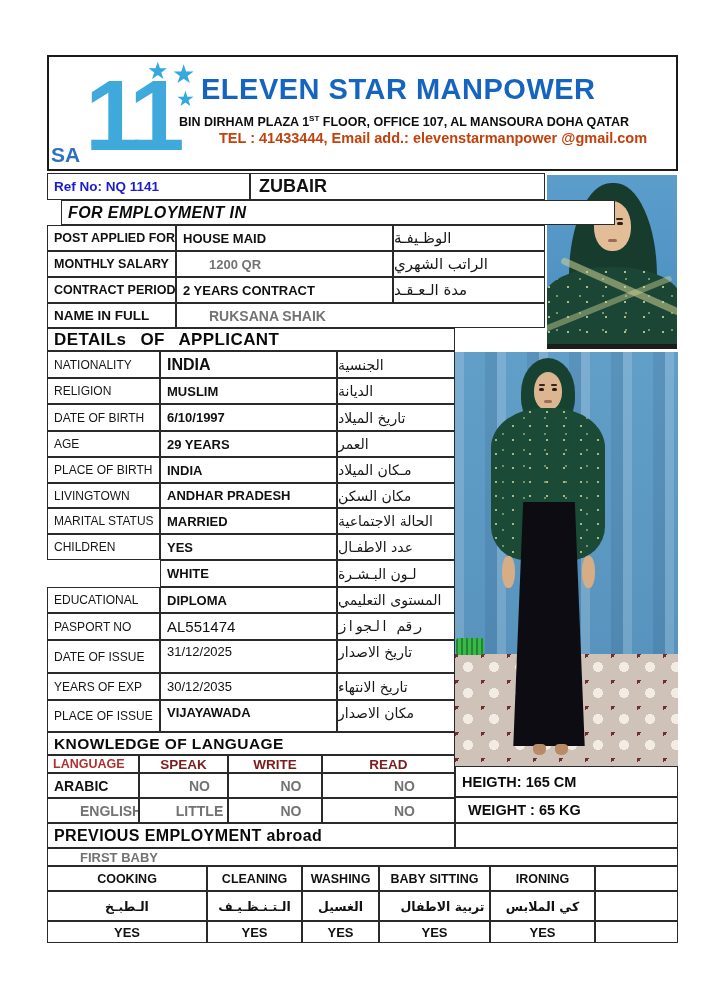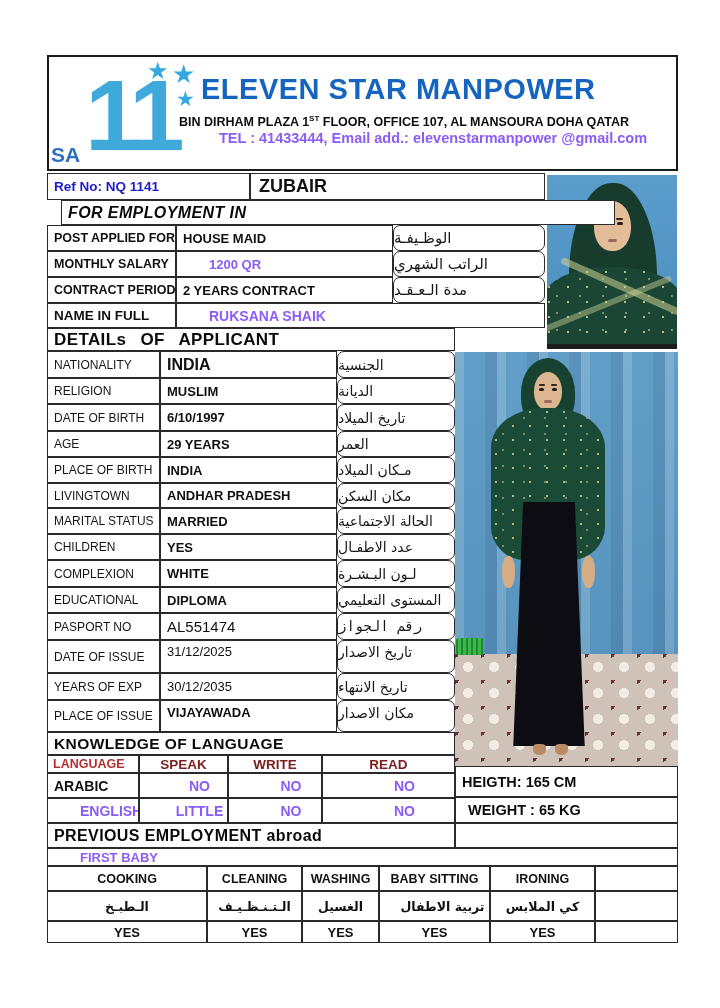--- a/index.html
+++ b/index.html
@@ -7,34 +7,34 @@
         font-family:"Liberation Sans","DejaVu Sans",sans-serif;color:#111;overflow:hidden;}
   .abs{position:absolute;box-sizing:border-box;}
   .cell{position:absolute;box-sizing:border-box;border:1px solid #2a2a2a;background:#fff;
         display:flex;align-items:center;overflow:hidden;white-space:nowrap;}
   .pad{padding-left:6px;}
   .lbl{font-size:12px;color:#161616;}
   .lblb{font-size:12.5px;font-weight:bold;color:#101010;}
   .val{font-size:13px;font-weight:bold;color:#101010;}
   .v-big{font-size:16px;}
   .v-plain{font-weight:normal;font-size:13px;}
-  .red{color:#8b5cf6;padding-left:32px;}
+  .red{color:#737373;padding-left:32px;}
   .blue-ref{color:#1c1ccc;font-weight:bold;font-size:13.5px;}
   .arabic{justify-content:flex-end;direction:rtl;padding-right:17px;font-size:14px;color:#161616;
-          font-family:"DejaVu Sans",sans-serif;border-radius:7px;}
+          font-family:"DejaVu Sans",sans-serif;}
   .sect{font-weight:bold;font-size:16px;color:#0a0a0a;letter-spacing:.4px;}
   
   .header-box{border:2px solid #1b1b1b;background:#fff;}
   .logo-num{color:#3fa9dc;font-weight:bold;font-size:100px;line-height:.85;letter-spacing:-6px;}
   .star{color:#35a8dd;position:absolute;}
   .sa{color:#2d6fc0;font-weight:bold;font-size:21px;}
   .agency-title{color:#1565c0;font-weight:bold;font-size:29px;letter-spacing:.5px;}
   .agency-address{font-weight:bold;font-size:12.5px;color:#0d0d0d;}
   .agency-address sup{font-size:8px;}
-  .agency-contact{font-weight:bold;font-size:14.5px;color:#8b5cf6;}
+  .agency-contact{font-weight:bold;font-size:14.5px;color:#c2410c;}
   
   .photo1{left:547px;top:175px;width:130px;height:174px;
           background:linear-gradient(180deg,#5b9dcb 0%,#4a8cbe 100%);overflow:hidden;}
   .photo2{left:455px;top:352px;width:223px;height:414px;overflow:hidden;
           background:
             repeating-linear-gradient(90deg,rgba(255,255,255,.16) 0 9px,rgba(255,255,255,0) 9px 30px,rgba(10,30,70,.10) 30px 42px),
             linear-gradient(180deg,#629fc8 0%,#538fba 100%);}
   .floor{position:absolute;left:0;right:0;bottom:0;height:112px;
          background-color:#cfc2b8;
          background-image:
@@ -180,21 +180,20 @@
   <div class="cell arabic" style="left:337px;top:483px;width:118px;height:25px;">مكان السكن</div>
 
   <div class="cell pad lbl" style="left:47px;top:508px;width:113px;height:26px;">MARITAL STATUS</div>
   <div class="cell pad val" style="left:160px;top:508px;width:177px;height:26px;">MARRIED</div>
   <div class="cell arabic" style="left:337px;top:508px;width:118px;height:26px;">الحالة الاجتماعية</div>
 
   <div class="cell pad lbl" style="left:47px;top:534px;width:113px;height:26px;">CHILDREN</div>
   <div class="cell pad val" style="left:160px;top:534px;width:177px;height:26px;">YES</div>
   <div class="cell arabic" style="left:337px;top:534px;width:118px;height:26px;">عدد الاطفـال</div>
 
-  <div class="cell pad lbl" style="left:47px;top:560px;width:113px;height:27px;">COMPLEXION</div>
   <div class="cell pad val" style="left:160px;top:560px;width:177px;height:27px;">WHITE</div>
   <div class="cell arabic" style="left:337px;top:560px;width:118px;height:27px;">لـون البـشـرة</div>
 
   <div class="cell pad lbl" style="left:47px;top:587px;width:113px;height:26px;">EDUCATIONAL</div>
   <div class="cell pad val" style="left:160px;top:587px;width:177px;height:26px;">DIPLOMA</div>
   <div class="cell arabic" style="left:337px;top:587px;width:118px;height:26px;">المستوى التعليمي</div>
 
   <div class="cell pad lbl" style="left:47px;top:613px;width:113px;height:27px;">PASPORT NO</div>
   <div class="cell pad val v-plain" style="left:160px;top:613px;width:177px;height:27px;font-size:15px;">AL551474</div>
   <div class="cell arabic" style="left:337px;top:613px;width:118px;height:27px;font-family:Liberation Mono, monospace;">رقم الجواز</div>

